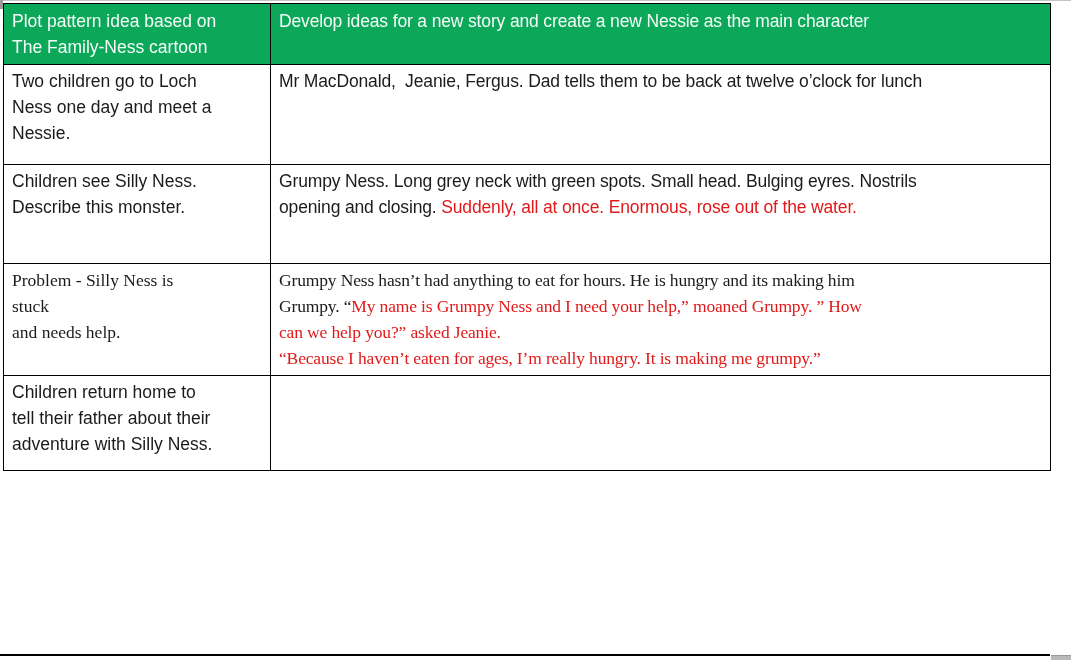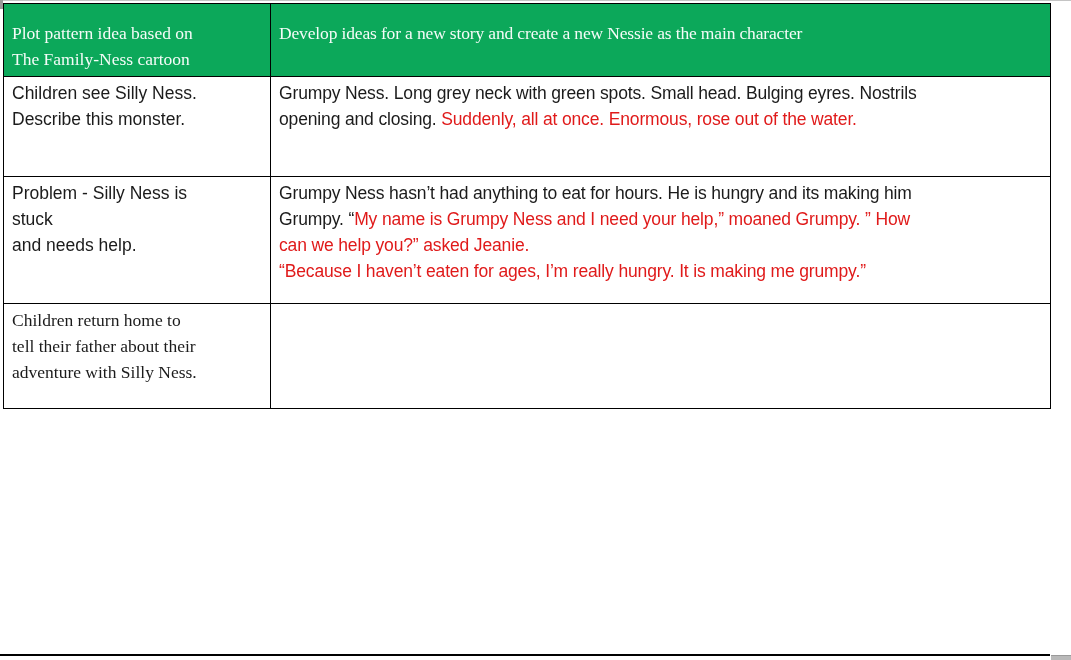--- a/index.html
+++ b/index.html
@@ -37,26 +37,25 @@
     font-size:17.5px;
     line-height:26px;
     color:var(--ink);
     white-space:pre-wrap;
     overflow:hidden;
   }
   .right-cell { letter-spacing:-0.15px;margin-left:40px; }
   .header-cell {
     background:var(--green);
     color:var(--header-text);
-    padding-top:16px;
-    font-family:Liberation Serif, serif;
+    padding-top:4px;
   }
   tr:nth-child(1) { height:54px; }
   tr:nth-child(2) { height:100px; }
-  tr:nth-child(3) { height:127px; }
+  tr:nth-child(3) { height:99px; }
   tr:nth-child(4) { height:105px;font-family:Liberation Serif, serif; }
   tr:nth-child(5) { height:95px; }
   tr:nth-child(6) { height:100px; }
   tr:nth-child(7) { height:98px; }
   .seg-black { color:var(--ink); }
   .seg-red   { color:var(--red); }
   .caret {
     display:inline-block; width:2px; height:19px;
     background:#000; margin-left:2px; vertical-align:-4px;
   }
@@ -80,20 +79,26 @@
       <col class="col-left">
       <col class="col-right">
     </colgroup>
   <tbody>
     <tr>
       <td class="header-cell left-cell">Plot pattern idea based on
 The Family-Ness cartoon</td>
       <td class="header-cell right-cell">Develop ideas for a new story and create a new Nessie as the main character</td>
     </tr>
     <tr>
+      <td class="left-cell">Two children go to Loch
+Ness one day and meet a
+Nessie.</td>
+      <td class="right-cell"><span class="seg-black">Mr MacDonald,  Jeanie, Fergus. Dad tells them to be back at twelve o’clock for lunch</span></td>
+    </tr>
+    <tr>
       <td class="left-cell">Children see Silly Ness.
 Describe this monster.</td>
       <td class="right-cell"><span class="seg-black">Grumpy Ness. Long grey neck with green spots. Small head. Bulging eyres. Nostrils
 opening and closing. </span><span class="seg-red">Suddenly, all at once. Enormous, rose out of the water.</span></td>
     </tr>
     <tr>
       <td class="left-cell">Problem - Silly Ness is
 stuck
 and needs help.</td>
       <td class="right-cell"><span class="seg-black">Grumpy Ness hasn’t had anything to eat for hours. He is hungry and its making him

